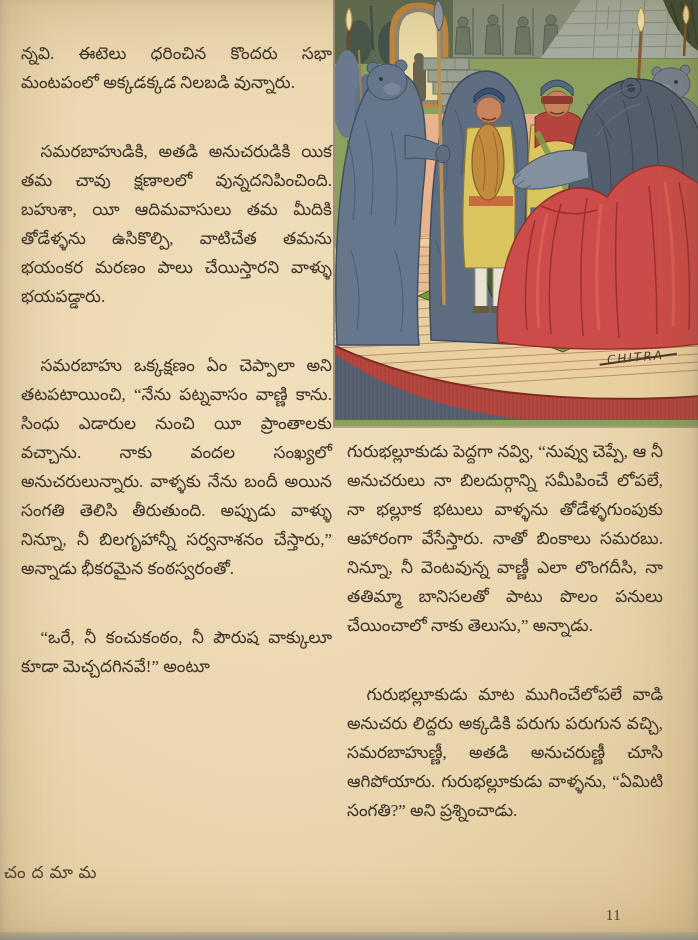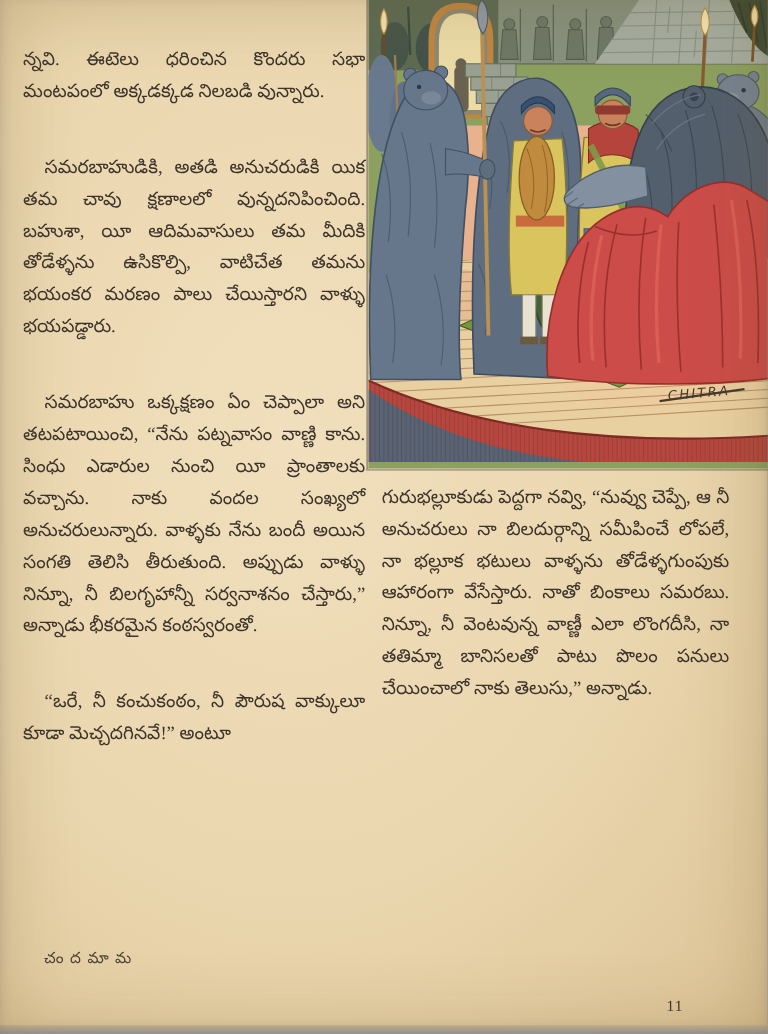--- a/index.html
+++ b/index.html
@@ -21,21 +21,21 @@
   .col{
     position:absolute;color:#3c342b;font-size:17px;line-height:29px;
     text-align:justify;
   }
   .col-left{left:21px;top:39px;width:311px;height:810px;font-family:Liberation Serif, serif;}
   .col-right{left:347px;top:437px;width:316px;height:410px;}
   .para{margin:0;}
   .para.indent{text-indent:1.15em;margin-top:40px;}
   
   .footer-title{
-    position:absolute;left:40px;top:863px;font-size:14px;color:#4d4336;
+    position:absolute;left:4px;top:863px;font-size:17px;color:#4d4336;
     letter-spacing:6px;
   }
   .footer-page-number{
     position:absolute;left:606px;top:908px;font-size:14px;color:#3a342c;
     letter-spacing:1px;
   }
   
   .illustration{
     position:absolute;left:333px;top:0;width:365px;height:426px;
     border-left:2px solid rgba(90,85,70,.55);
@@ -331,19 +331,20 @@
 
   <div class="col col-left">
       <p class="para">న్నవి. ఈటెలు ధరించిన కొందరు సభా మంటపంలో అక్కడక్కడ నిలబడి వున్నారు.</p>
       <p class="para indent">సమరబాహుడికి, అతడి అనుచరుడికి యిక తమ చావు క్షణాలలో వున్నదనిపించింది. బహుశా, యీ ఆదిమవాసులు తమ మీదికి తోడేళ్ళను ఉసికొల్పి, వాటిచేత తమను భయంకర మరణం పాలు చేయిస్తారని వాళ్ళు భయపడ్డారు.</p>
       <p class="para indent">సమరబాహు ఒక్కక్షణం ఏం చెప్పాలా అని తటపటాయించి, “నేను పట్నవాసం వాణ్ణి కాను. సింధు ఎడారుల నుంచి యీ ప్రాంతాలకు వచ్చాను. నాకు వందల సంఖ్యలో అనుచరులున్నారు. వాళ్ళకు నేను బందీ అయిన సంగతి తెలిసి తీరుతుంది. అప్పుడు వాళ్ళు నిన్నూ, నీ బిలగృహాన్నీ సర్వనాశనం చేస్తారు,” అన్నాడు భీకరమైన కంఠస్వరంతో.</p>
       <p class="para indent">“ఒరే, నీ కంచుకంఠం, నీ పౌరుష వాక్కులూ కూడా మెచ్చదగినవే!” అంటూ</p>
     </div>
 
   <div class="col col-right">
       <p class="para">గురుభల్లూకుడు పెద్దగా నవ్వి, “నువ్వు చెప్పే, ఆ నీ అనుచరులు నా బిలదుర్గాన్ని సమీపించే లోపలే, నా భల్లూక భటులు వాళ్ళను తోడేళ్ళగుంపుకు ఆహారంగా వేసేస్తారు. నాతో బింకాలు సమరబు. నిన్నూ, నీ వెంటవున్న వాణ్ణీ ఎలా లొంగదీసి, నా తతిమ్మా బానిసలతో పాటు పొలం పనులు చేయించాలో నాకు తెలుసు,” అన్నాడు.</p>
+      <p class="para indent">గురుభల్లూకుడు మాట ముగించేలోపలే వాడి అనుచరు లిద్దరు అక్కడికి పరుగు పరుగున వచ్చి, సమరబాహుణ్ణీ, అతడి అనుచరుణ్ణీ చూసి ఆగిపోయారు. గురుభల్లూకుడు వాళ్ళను, “ఏమిటి సంగతి?” అని ప్రశ్నించాడు.</p>
     </div>
 
   <div class="footer-title">చందమామ</div>
   <div class="footer-page-number">11</div>
 
   <div class="bottom-edge"></div>
 </div>
 
 </body></html>

